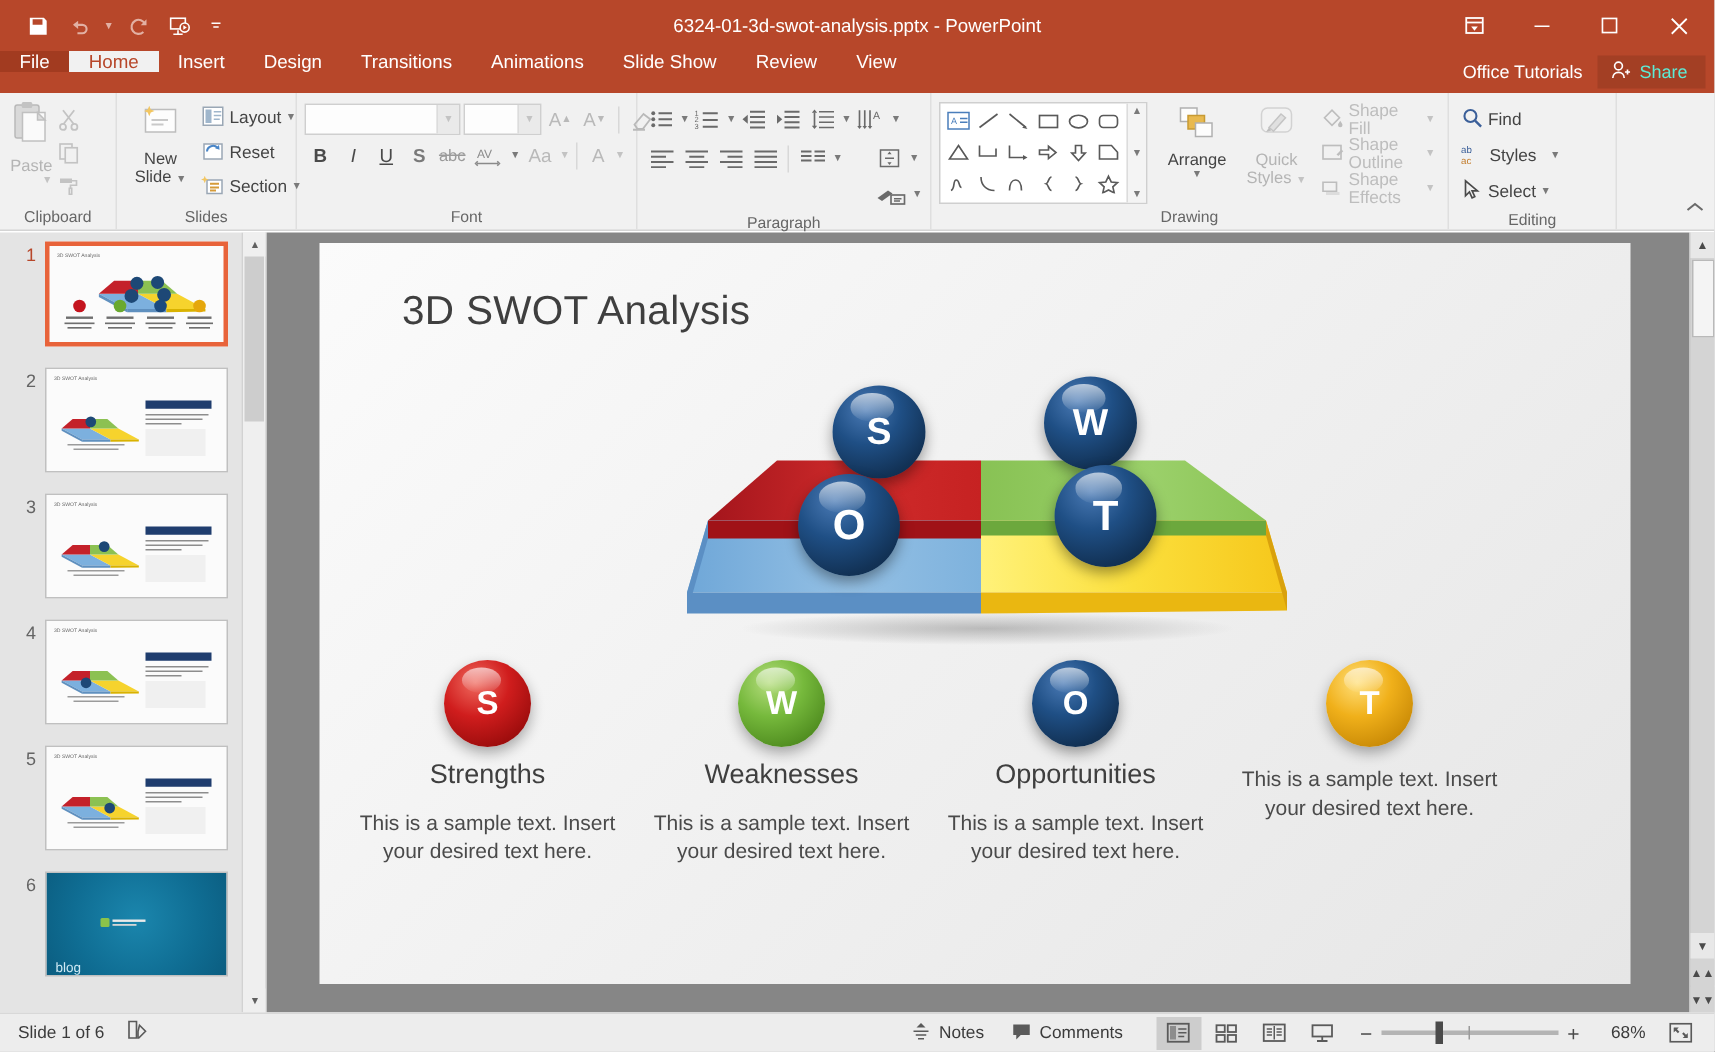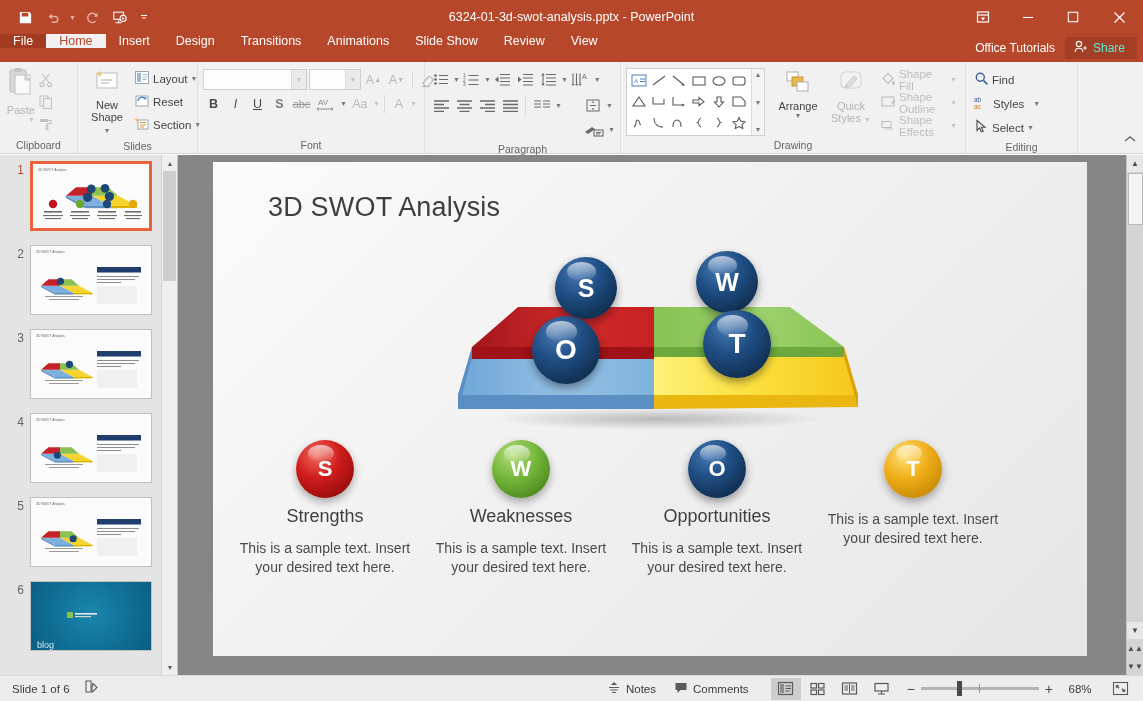--- a/index.html
+++ b/index.html
@@ -268,21 +268,21 @@
   .view-btn.active { background: #cdcdcd; }
   .zoom-wrap { display: flex; align-items: center; gap: 6px; padding: 0 8px; }
   .zoom-track {
     width: 118px; height: 3px; background: #b4b4b4; position: relative;
   }
   .zoom-handle {
     position: absolute; left: 36px; top: -6px; width: 5px; height: 15px; background: #4a4a4a;
   }
   .zoom-mid { position: absolute; left: 58px; top: -3px; width: 1px; height: 9px; background: #9a9a9a; }
   .zoom-sign { font-size: 14px; color: #4a4a4a; line-height: 1; }
-  .zoom-pct { font-size: 11.5px; color: #3b3b3b; width: 34px; text-align: center; }
+  .zoom-pct { font-size: 11.5px; color: #3b3b3b; width: 34px; text-align: right; }
 </style>
 </head>
 <body>
 
 <div class="app">
 
   <div class="titlebar">
     <div class="qat">
       <div class="qat-btn">
         <svg width="15" height="15" viewBox="0 0 16 16">
@@ -416,21 +416,21 @@
         <div class="big-btn" style="min-width:48px">
           <span>
             <svg width="30" height="26" viewBox="0 0 30 26">
               <rect x="5" y="4" width="20" height="15" fill="#fdfdfd" stroke="#bdbdbd"></rect>
               <path d="M9 11h11M9 14h8" stroke="#c9c9c9" stroke-width="1.4"></path>
               <path d="M7.5 1.5l1 2.5 2.5 1-2.5 1-1 2.5-1-2.5-2.5-1 2.5-1z" fill="#f2c661"></path>
             </svg>
           </span>
           <span class="lbl">New</span>
           <span class="lbl" style="margin-top:0">
-            <span>Shape</span>
+            <span>Slide</span>
             <span class="caret">▼</span>
           </span>
         </div>
         <div style="display:flex;flex-direction:column;gap:2px;padding-top:1px">
           <div class="small-btn">
             <span>
               <svg width="16" height="15" viewBox="0 0 16 15">
                   <rect x="1.5" y="1.5" width="13" height="12" fill="#fff" stroke="#9aa7b5"></rect>
                   <rect x="3" y="3" width="4" height="9" fill="#9fb6cc"></rect>
                   <path d="M8.5 4.5h5M8.5 7h5M8.5 9.5h4" stroke="#9fb6cc" stroke-width="1.1"></path>

